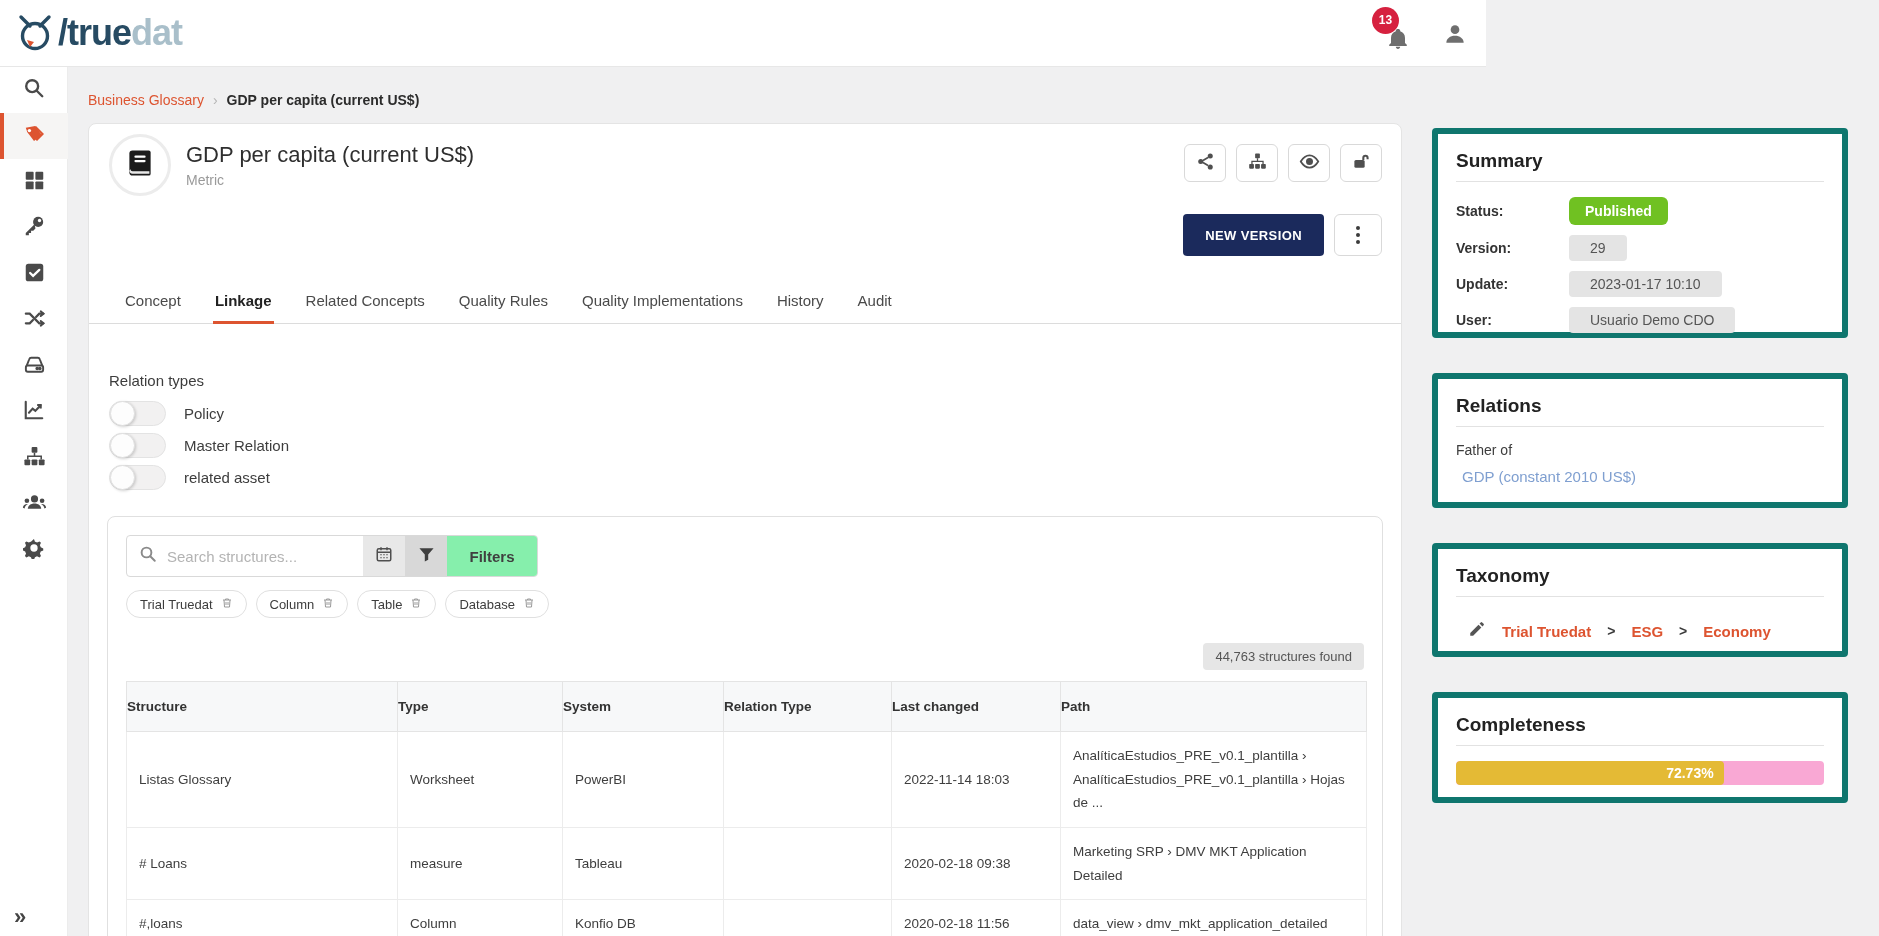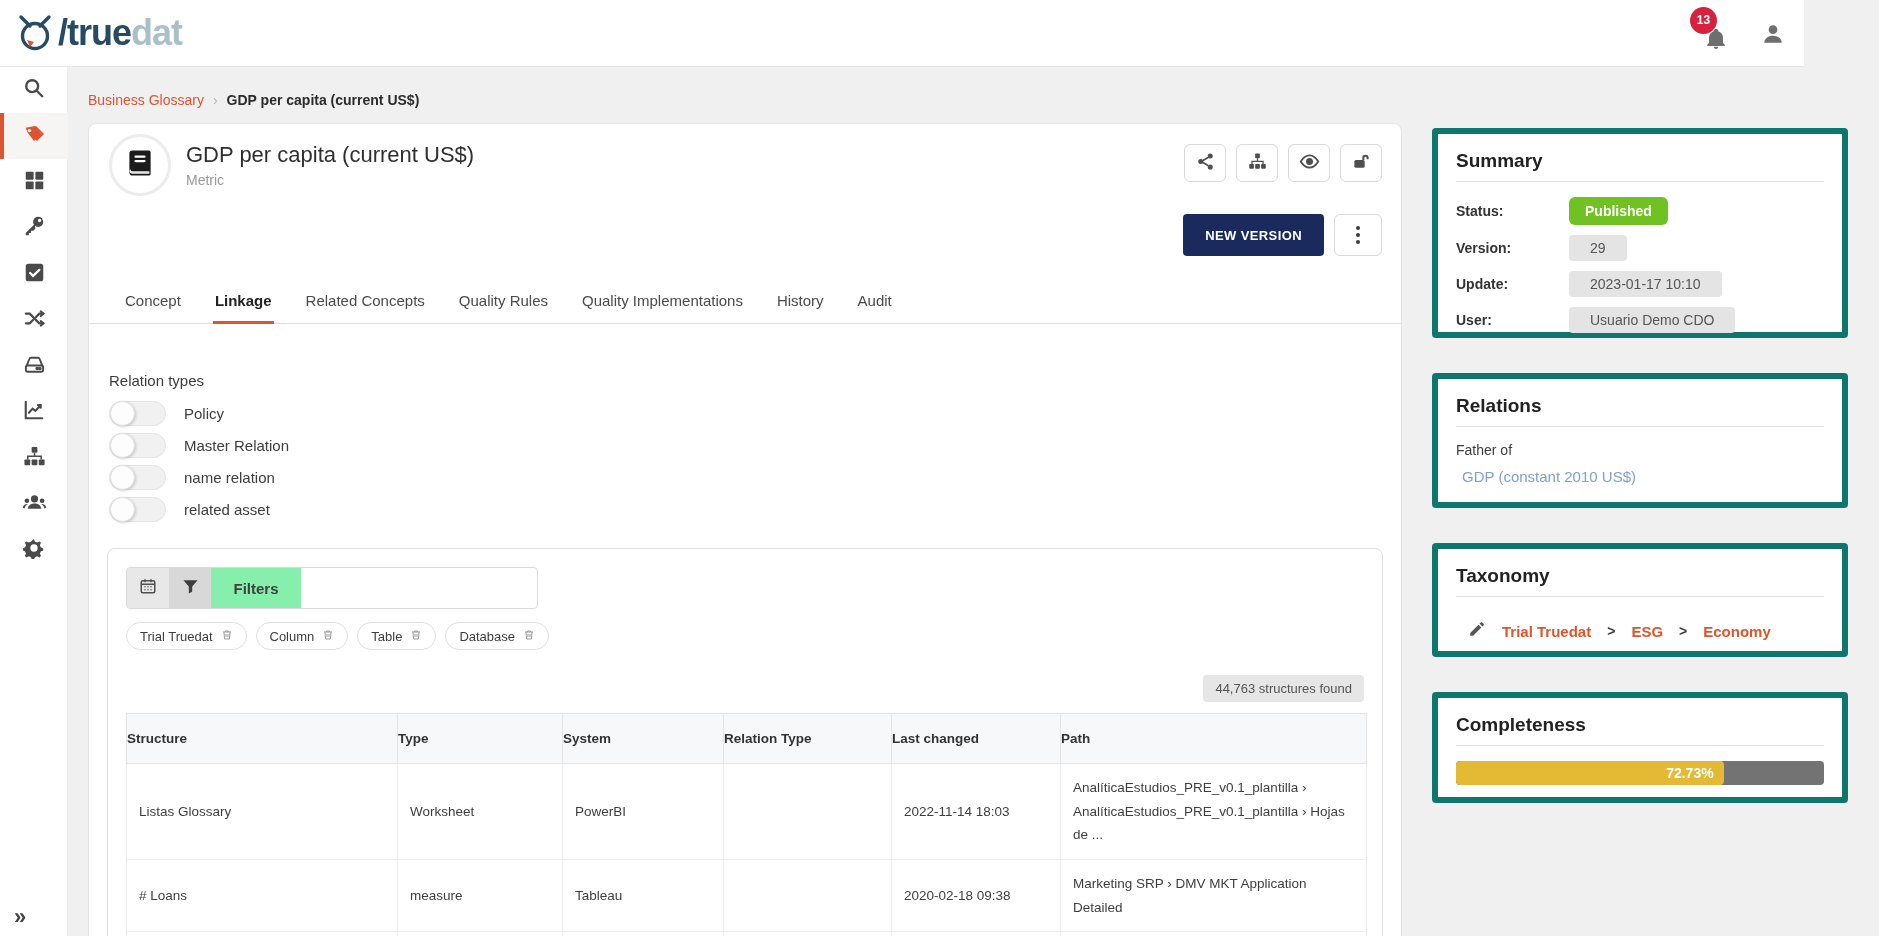--- a/index.html
+++ b/index.html
@@ -4,21 +4,21 @@
 <style>
   :root{
     --accent:#dd5430; --navy:#1b2a5c; --green:#70c122; --gold:#e4ba35;
     --link:#7f9fd0; --red:#d6213f;
   }
   *{box-sizing:border-box; margin:0; padding:0;}
   html,body{width:1879px; height:936px; overflow:hidden;}
   body{font-family:"Liberation Sans", sans-serif; background:#f0f0f1; color:#333; position:relative;}
 
   
-  .topbar{position:absolute; left:0; top:0; width:1804px; height:67px; background:#fff; border-bottom:1px solid #e7e7e7; z-index:5; display:flex; align-items:center;}
+  .topbar{position:absolute; left:0; top:0; width:1486px; height:67px; background:#fff; border-bottom:1px solid #e7e7e7; z-index:5; display:flex; align-items:center;}
   .logo{display:flex; align-items:center; gap:2px; margin-left:14px;}
   .logo svg{display:block;}
   .logo-text{font-size:36px; font-weight:bold; letter-spacing:-1px; line-height:1;}
   .logo-slash{color:#274b63; font-weight:bold;}
   .logo-true{color:#274b63;}
   .logo-dat{color:#a9bfca;}
   .topbar-right{position:absolute; right:18px; top:0; height:67px; display:flex; align-items:center; gap:28px;}
   .bell-wrap{position:relative; width:30px; height:34px;}
   .bell-wrap svg{position:absolute; left:2px; bottom:0;}
   .notif-badge{position:absolute; left:-12px; top:-10px; min-width:27px; height:27px; border-radius:50%; background:var(--red); color:#fff; font-size:12px; font-weight:bold; display:flex; align-items:center; justify-content:center;}
@@ -98,21 +98,21 @@
   .summary-row{display:flex; align-items:center; margin-bottom:10px;}
   .summary-label{width:113px; font-size:14px; font-weight:bold; color:#333;}
   .pill{background:#e4e4e4; border-radius:4px; padding:5px 21px; font-size:14px; color:#555;}
   .pill.green{background:var(--green); color:#fff; font-weight:bold; padding:6px 16px; border-radius:6px;}
   .relations-body{font-size:14px; color:#3d3d3d;}
   .relations-link{display:block; margin:10px 0 6px 6px; color:var(--link); font-size:15px; cursor:pointer; text-decoration:none;}
   .tax-row{display:flex; align-items:center; gap:16px; padding:8px 0 6px 12px;}
   .tax-row .pencil{color:#555; cursor:pointer; display:flex;}
   .tax-link{color:var(--accent); font-weight:bold; font-size:15px; cursor:pointer;}
   .tax-sep{color:#3a3a3a; font-weight:bold; font-size:14px;}
-  .progress{height:24px; background:#737373; border-radius:4px; overflow:hidden; margin-top:4px;}
+  .progress{height:24px; background:#f9a8d4; border-radius:4px; overflow:hidden; margin-top:4px;}
   .progress .fill{height:100%; background:var(--gold); border-radius:4px; display:flex; align-items:center; justify-content:flex-end; padding-right:10px; color:#fff; font-weight:bold; font-size:14px;}
 </style>
 </head>
 <body>
 
 <div class="topbar">
   <div class="logo">
     <span>
       <svg width="42" height="42" viewBox="0 0 42 42">
         <path d="M7 5 L16 14 M35 5 L26 14" stroke="#274b63" stroke-width="3.4" fill="none" stroke-linecap="round"></path>
@@ -339,33 +339,36 @@
     <div class="toggle-row">
       <div class="toggle">
           <div class="knob"></div>
         </div>
       <div class="toggle-label">Master Relation</div>
     </div>
     <div class="toggle-row">
       <div class="toggle">
           <div class="knob"></div>
         </div>
-      <div class="toggle-label">name relation</div>
-    </div>
-    <div class="toggle-row">
-      <div class="toggle">
-          <div class="knob"></div>
-        </div>
       <div class="toggle-label">related asset</div>
     </div>
   </div>
 
   <div class="inner-card">
     <div class="search-row">
       <div class="search-bar">
+        <div class="search-input-wrap">
+          <span>
+            <svg width="18" height="18" viewBox="0 0 24 24" fill="none" stroke="#8a8a8a" stroke-width="2.6">
+              <circle cx="10" cy="10" r="6.5"></circle>
+                <path d="M15 15 L21 21" stroke-linecap="round"></path>
+            </svg>
+          </span>
+          <input type="text" placeholder="Search structures..." style="">
+        </div>
         <div class="search-tools">
           <div class="tool-seg seg-cal">
             <span>
               <svg width="18" height="18" viewBox="0 0 24 24" fill="none" stroke="#4f4f4f" stroke-width="2">
                 <rect x="3" y="5" width="18" height="16" rx="2"></rect>
                 <path d="M3 9.5 h18 M8 3 v4 M16 3 v4"></path>
                 <path d="M7 13 h2 M11 13 h2 M15 13 h2 M7 17 h2 M11 17 h2 M15 17 h2" stroke-width="1.6"></path>
               </svg>
             </span>
           </div>

